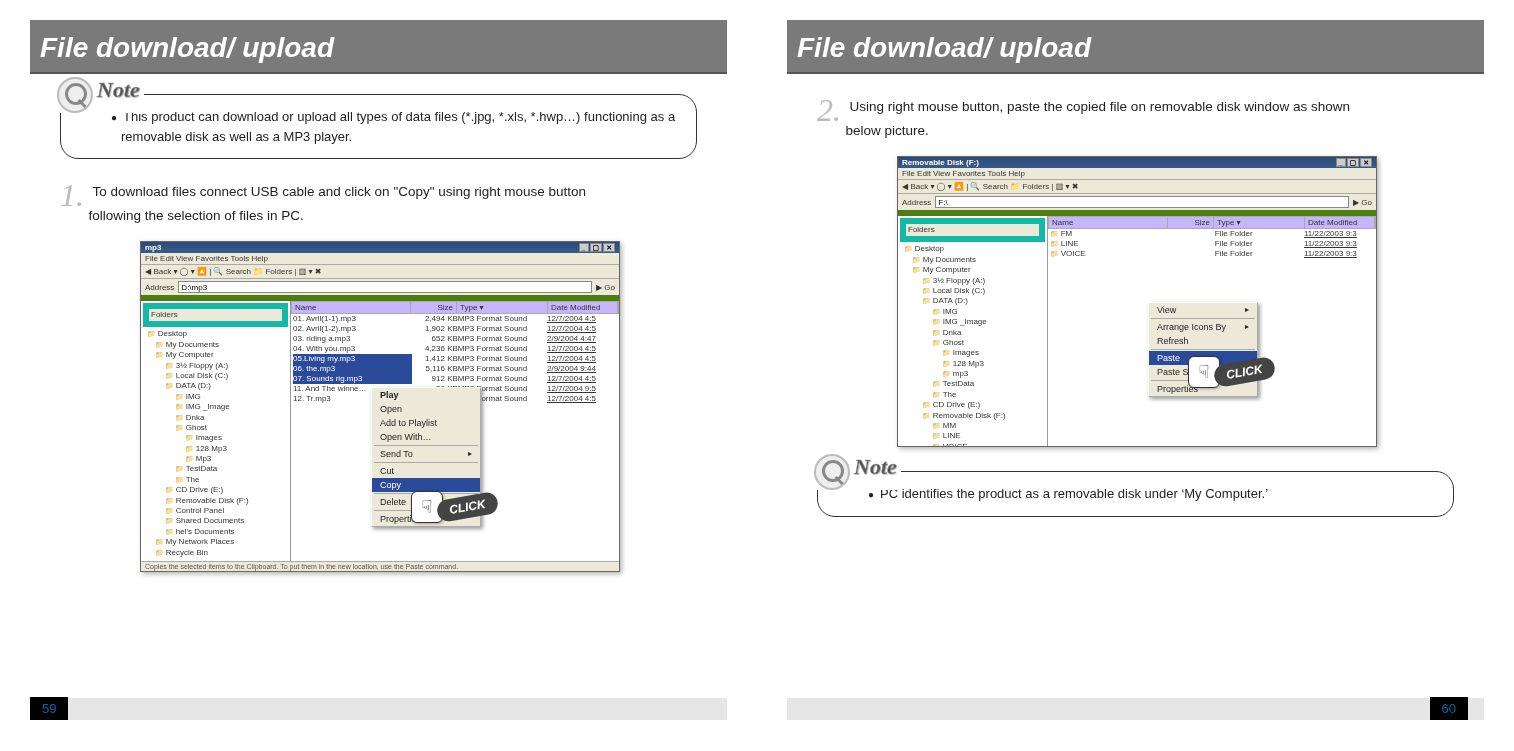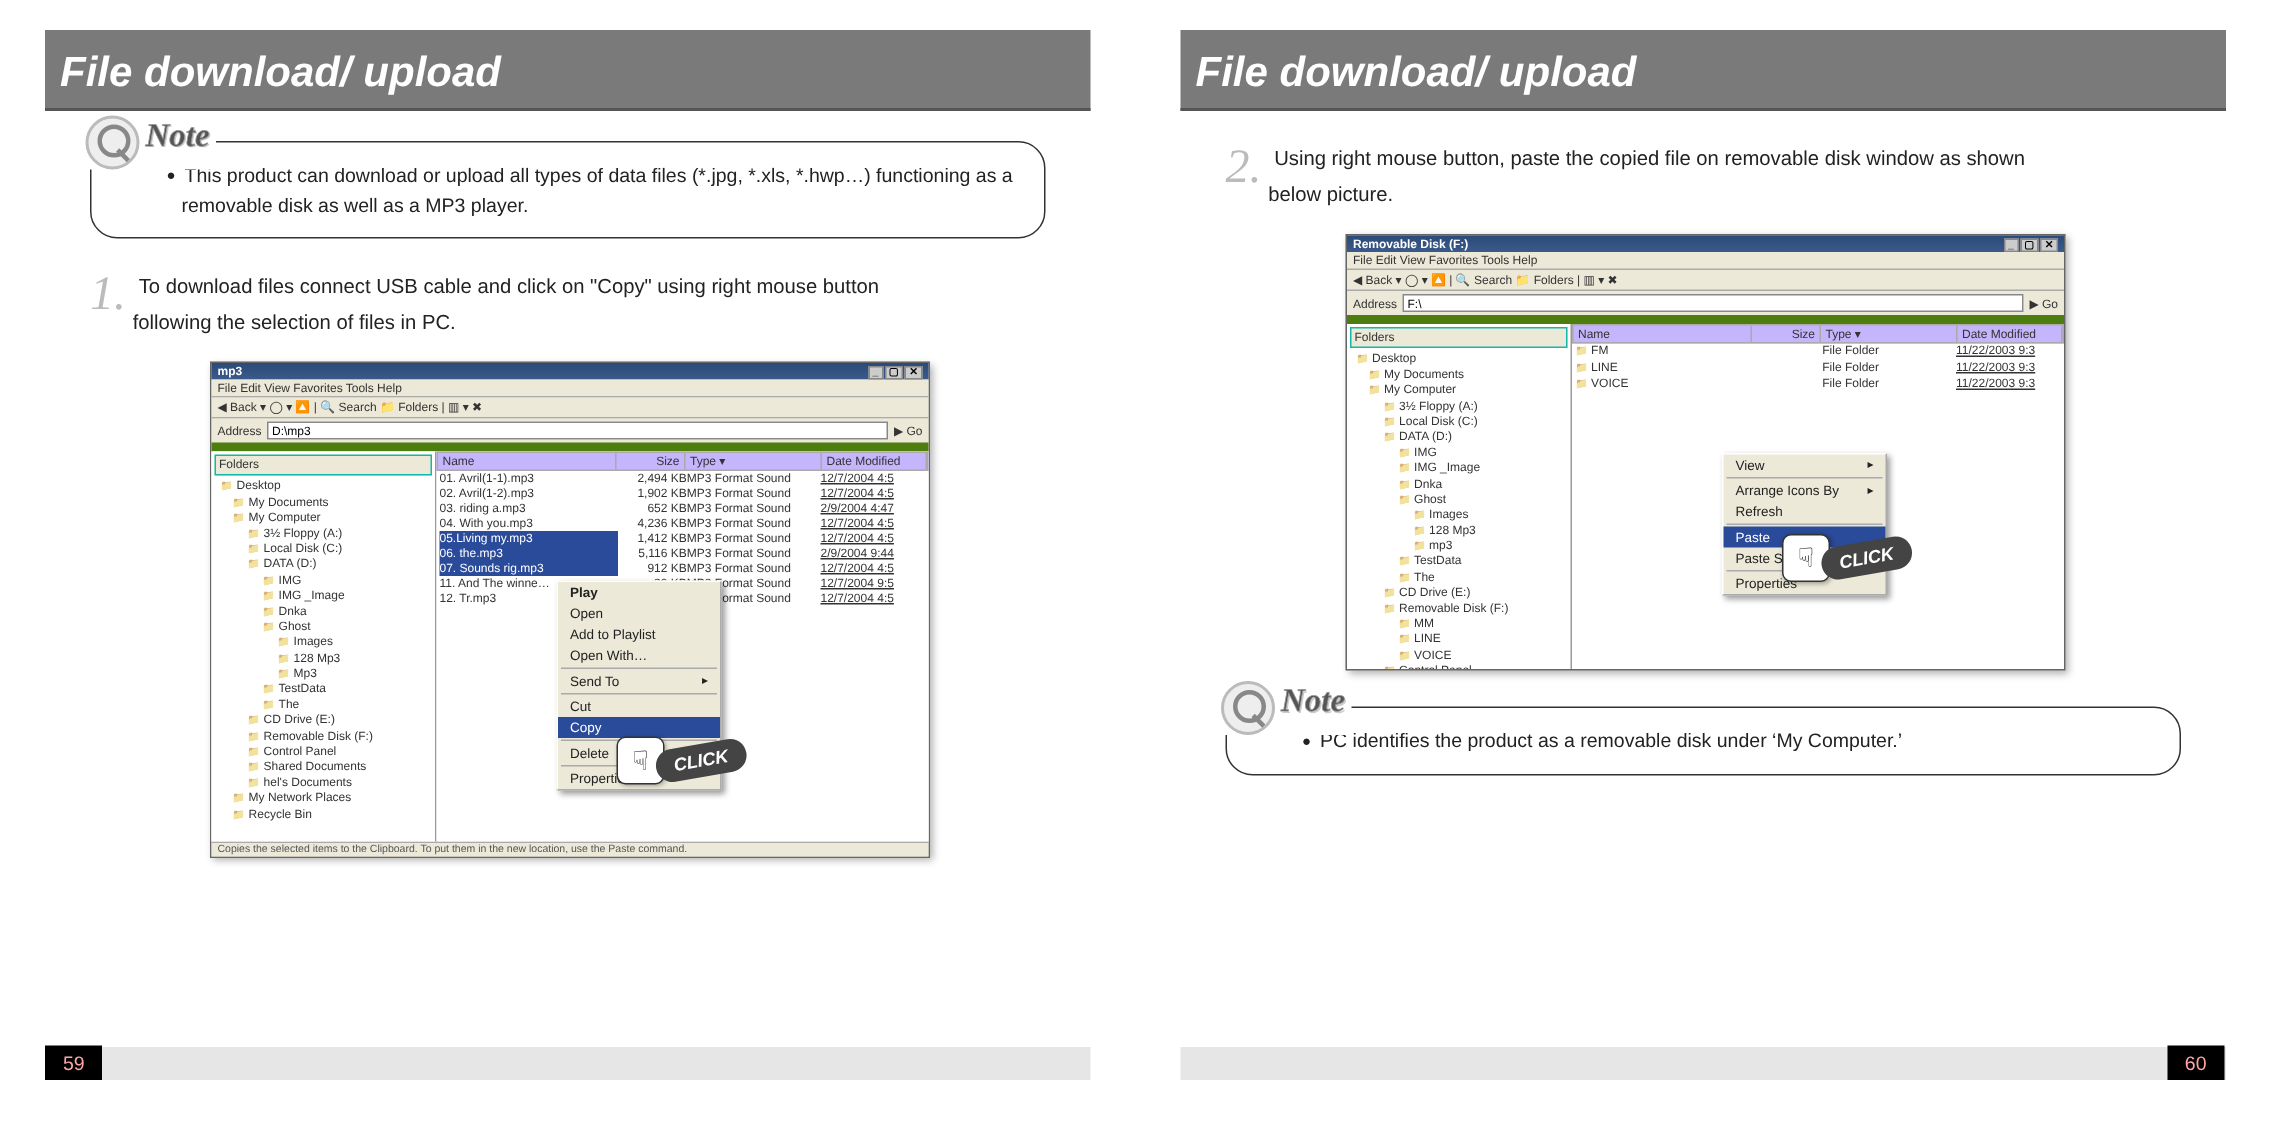--- a/index.html
+++ b/index.html
@@ -187,21 +187,21 @@
     border-right: 1px solid #999;
     background: #fff;
     padding: 2px;
     font-size: 8px;
     color: #333;
     overflow: hidden;
     line-height: 1.3;
   }
   .tree-pane .hdr {
     background: #ece9d8;
-    border: 1px solid #14b8a6;
+    border: 6px solid #14b8a6;
     padding: 1px 2px;
     margin-bottom: 2px;
     font-size: 8px;
   }
   .tree-item { padding-left: 4px; white-space: nowrap; }
   .tree-item.l1 { padding-left: 12px; }
   .tree-item.l2 { padding-left: 22px; }
   .tree-item.l3 { padding-left: 32px; }
   .tree-item.l4 { padding-left: 42px; }
   .folder-ico::before {
@@ -281,27 +281,27 @@
     padding: 4px 12px;
     border-radius: 12px;
     margin-left: -6px;
     transform: rotate(-10deg);
     font-style: italic;
   }
   .pagenum {
     position: absolute;
     bottom: 0;
     background: #000;
-    color: #fca5a5;
+    color: #0369a1;
     font-size: 13px;
     padding: 4px 12px;
     margin-top: 23px;
   }
   .pagenum.left { left: 0; }
-  .pagenum.right { right: 1px; }
+  .pagenum.right { right: 16px; }
   .pagenum-strip {
     position:absolute;
     bottom:0;
     height: 22px;
     background:#e6e6e6;
   }
   .pagenum-strip.left { left:0; right:0; }
 </style>
 </head>
 <body>

